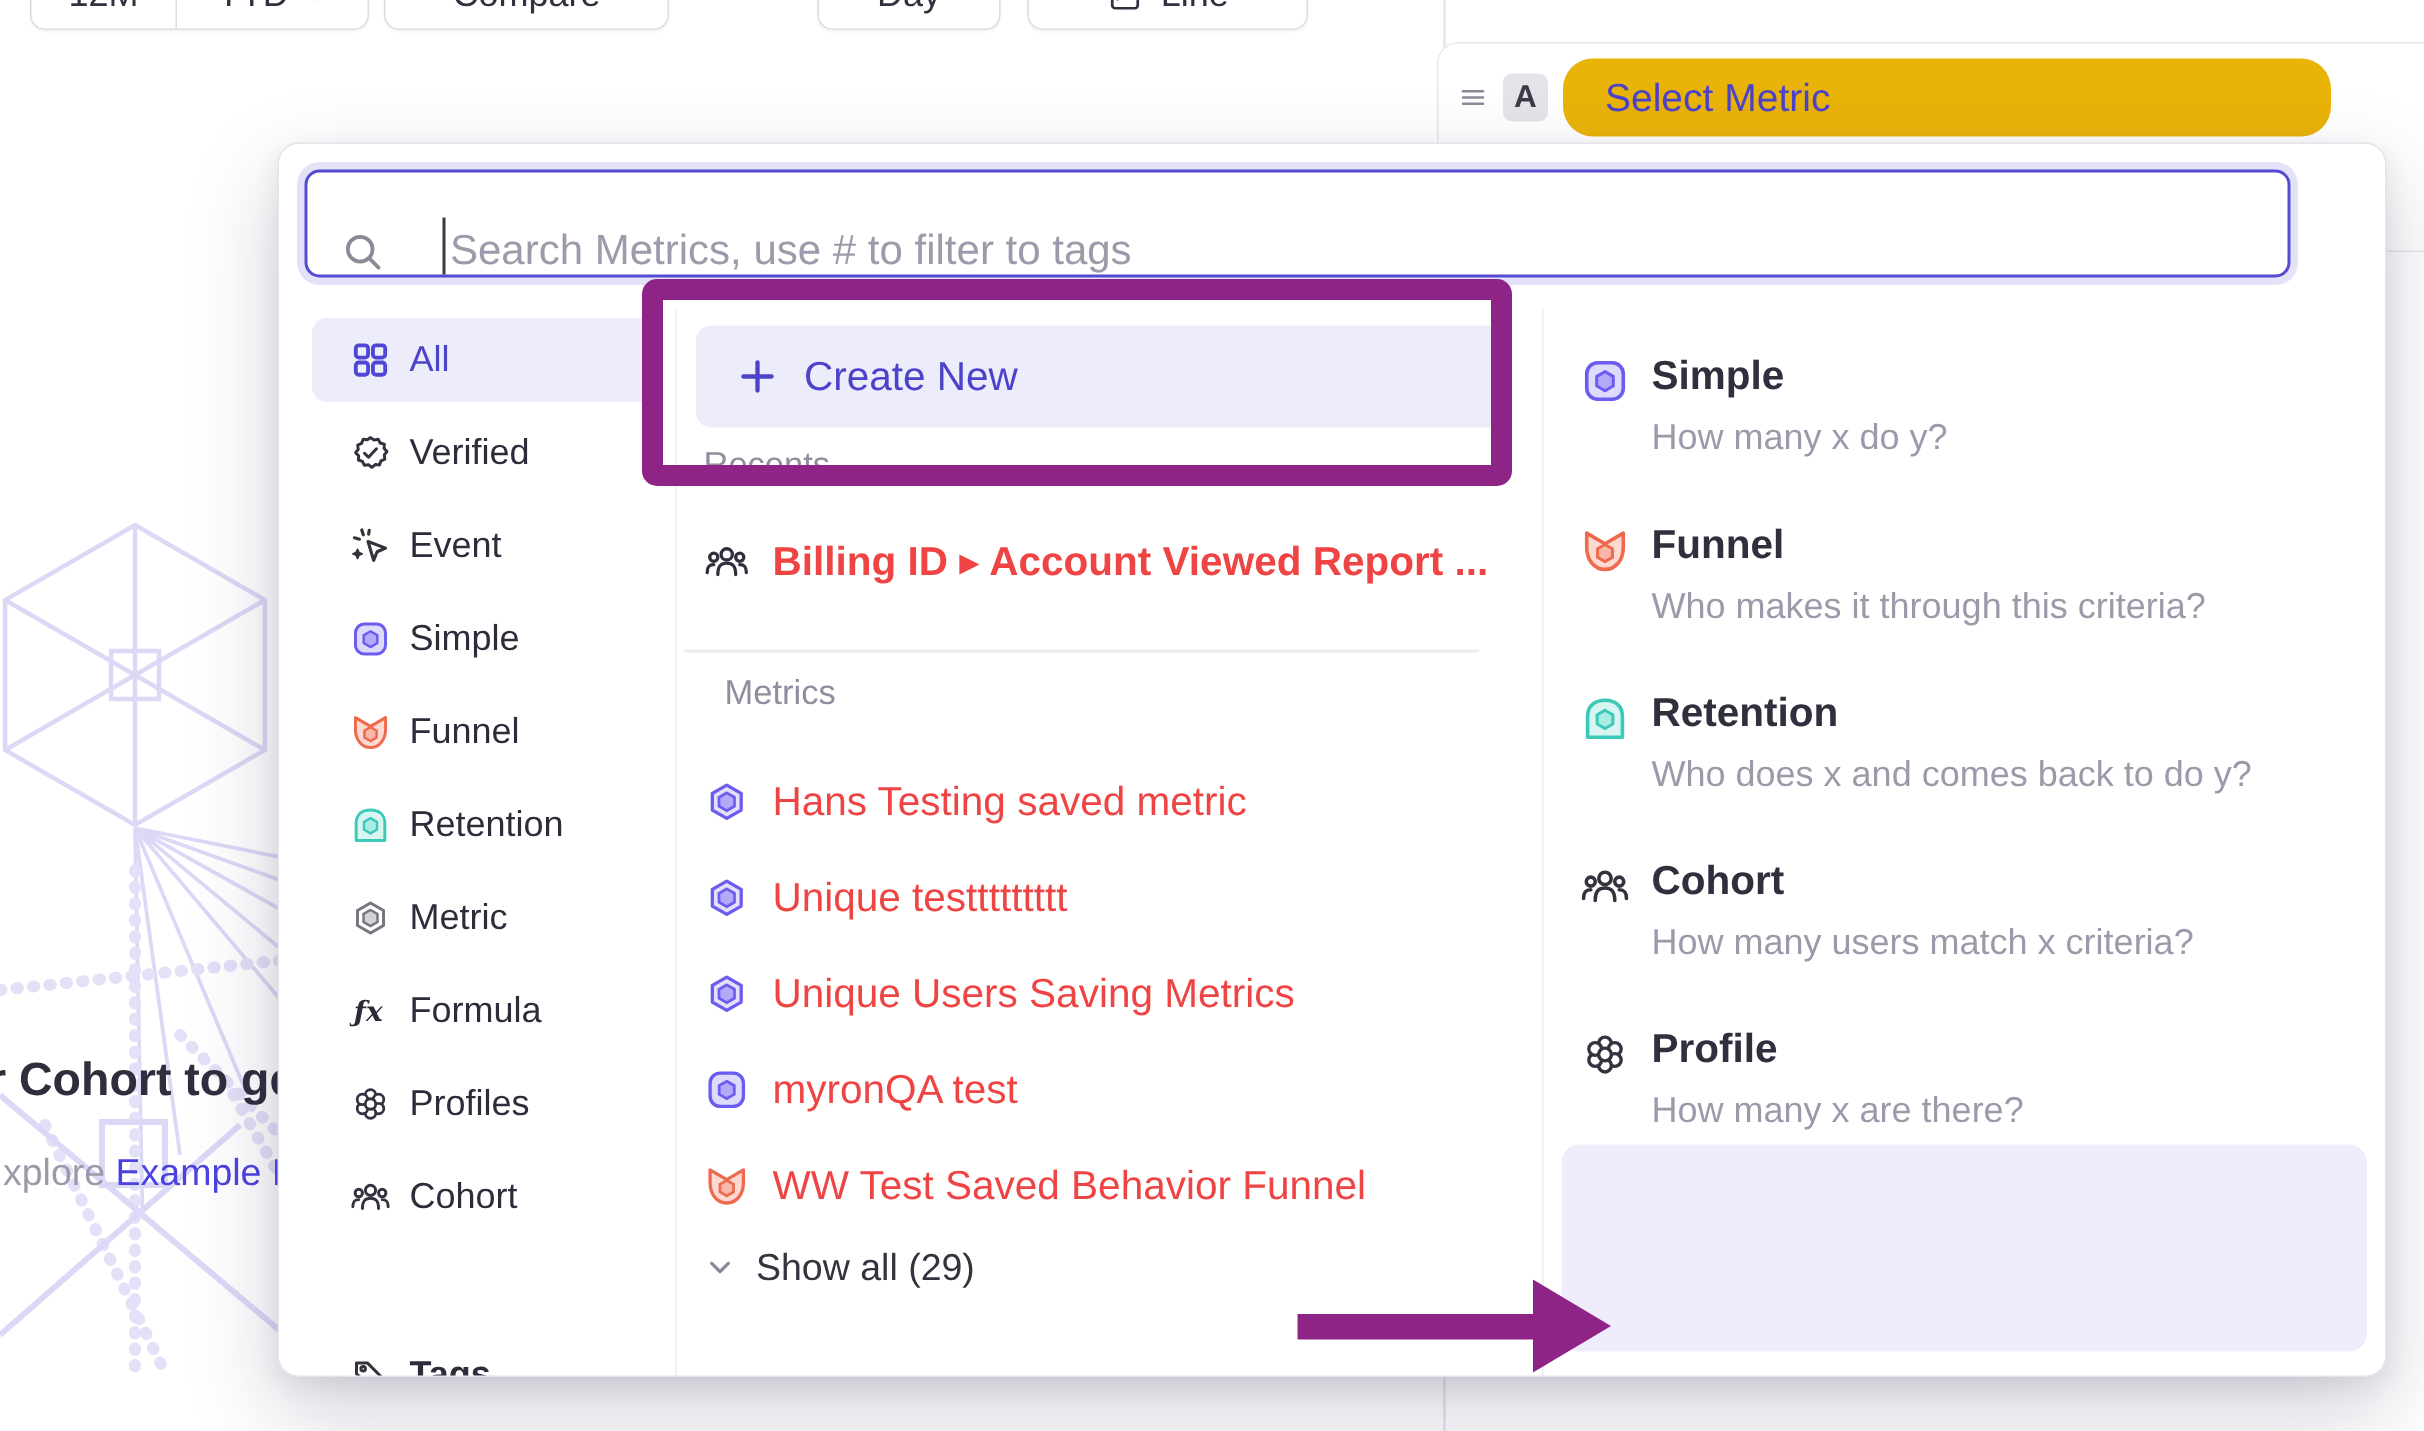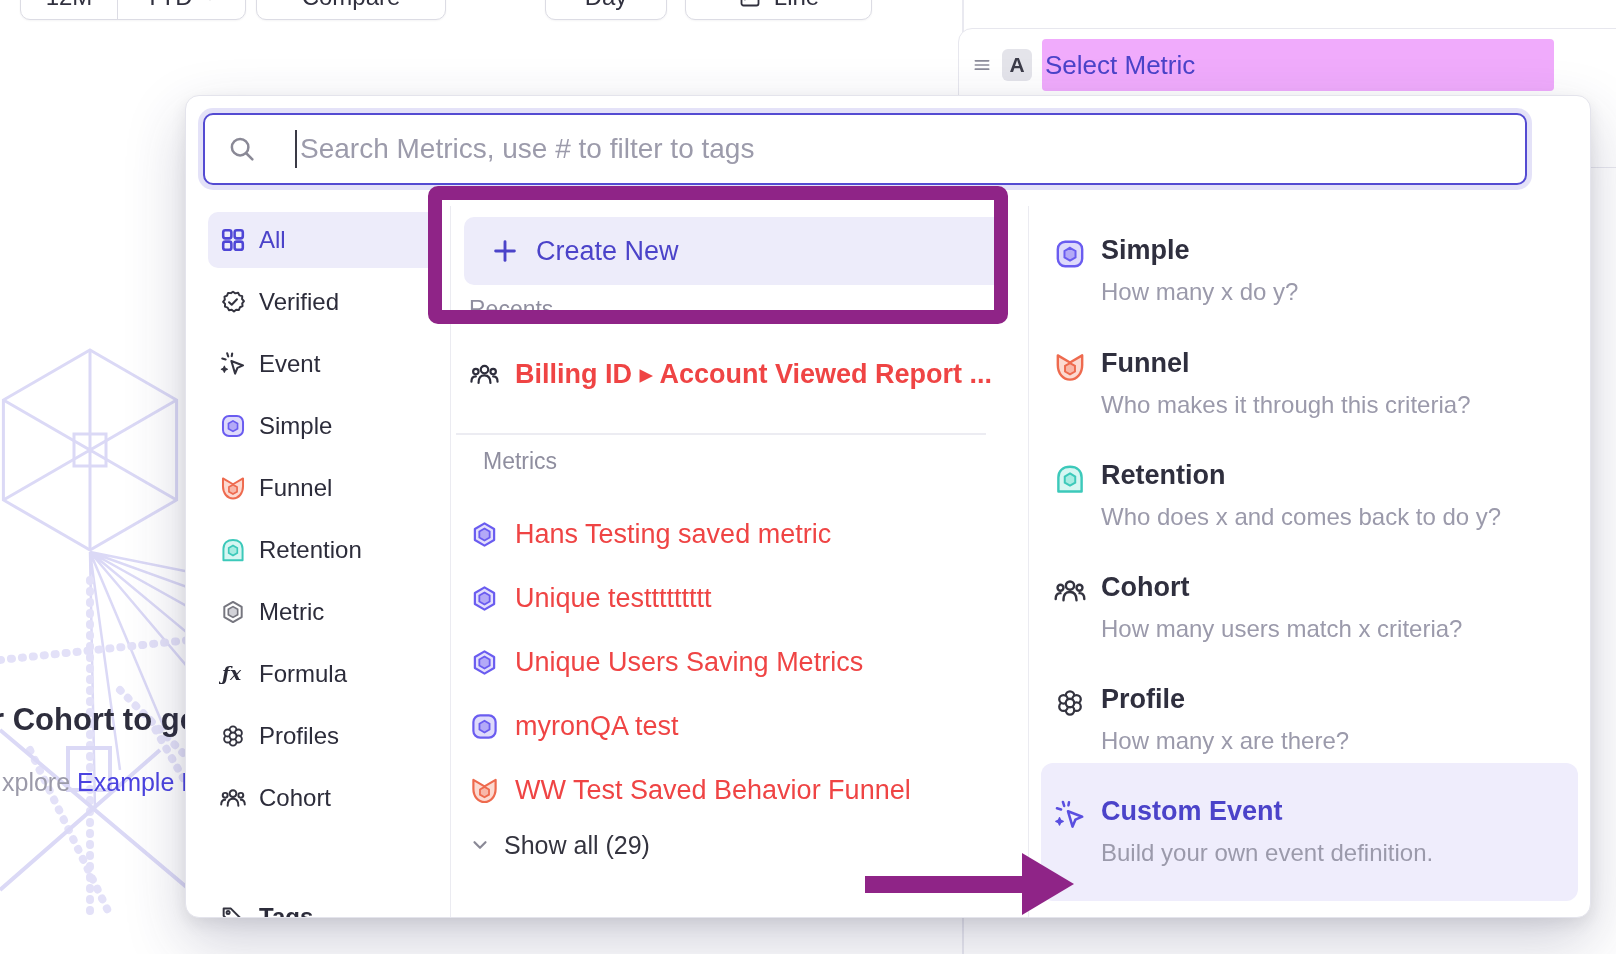--- a/index.html
+++ b/index.html
@@ -24,47 +24,47 @@
   #btn-day { left:545px; width:122px; }
   #btn-line { left:685px; width:187px; gap:12px; }
 
   #query-card { left:958px; top:28px; width:700px; height:140px; background:#fff;
     border:1.5px solid #e7e7ee; border-radius:14px; }
   #query-row { left:972px; top:40px; height:50px; display:flex; align-items:center; }
   #drag-handle { color:#8b8b99; width:20px; height:20px; margin-right:10px; }
   #row-letter { width:30px; height:32px; background:#e4e4ea; border-radius:6px;
     color:#3c3c49; font-weight:700; font-size:21px;
     display:flex; align-items:center; justify-content:center; margin-right:10px; }
-  #select-metric-pill { width:512px; height:52px; background:#f0abfc; border-radius:4px;
-    display:flex; align-items:center; padding-left:3px;
+  #select-metric-pill { width:512px; height:52px; background:#eab308; border-radius:20px;
+    display:flex; align-items:center; padding-left:28px;
     color:#4b43c9; font-size:26px; font-weight:500; }
 
   #bg-heading { left:-8px; top:702px; font-size:31px; font-weight:700; color:#2e2e3d; white-space:nowrap; }
   #bg-link-line { left:2px; top:768px; font-size:25px; color:#9b9aa9; white-space:nowrap; }
   #bg-link-line .lnk { color:#4b43e0; font-weight:500; }
 
   
   #panel { left:185px; top:95px; width:1406px; height:823px; background:#fff;
     border:1px solid #e4e4ec; border-radius:14px; overflow:hidden; z-index:10;
     box-shadow:0 24px 60px rgba(45,45,90,.22), 0 6px 16px rgba(0,0,0,.08); }
 
   #searchbox { left:17px; top:17px; width:1324px; height:72px; background:#fff;
     border:2.5px solid #544bd2; border-radius:10px;
     box-shadow:0 0 0 5px rgba(84,75,210,.16);
-    display:flex; align-items:center; }
+    display:flex; align-items:flex-end; }
   #searchbox .mag { width:30px; height:30px; color:#8a8996; margin-left:22px; }
   #caret { width:2px; height:38px; background:#3a3a46; margin-left:38px; }
   #search-input { flex:1; border:none; outline:none; font-size:28px; color:#30303e;
     margin-left:3px; font-family:inherit; background:transparent; }
   #search-input::placeholder { color:#9c9bab; }
 
   
   #sidebar { left:0; top:110px; width:265px; height:713px; border-right:1.5px solid #ebebf1; }
   .side-item { position:absolute; left:22px; width:230px; height:56px; border-radius:10px;
-    display:flex; align-items:center; cursor:pointer; }
+    display:flex; align-items:center; cursor:pointer;padding-left:14px; }
   .side-item .ic { width:28px; height:28px; margin-left:11px; flex:none; }
   .side-item .lbl { margin-left:12px; font-size:24px; color:#2c2c3a; font-weight:500; }
   .side-item.sel { background:#edecfa; }
   .side-item.sel .lbl { color:#4b43c9; }
 
   
   #midcol { left:265px; top:110px; width:578px; height:713px; border-right:1.5px solid #ebebf1; }
   #create-btn { position:absolute; left:278px; top:121px; width:540px; height:68px;
     background:#edecfa; border-radius:10px; display:flex; align-items:center; cursor:pointer; }
   #create-btn .ic { width:30px; height:30px; margin-left:26px; color:#4b43c9; }
@@ -421,27 +421,20 @@
       <div class="ttl">Cohort</div>
       <div class="dsc">How many users match x criteria?</div>
       </div>
     <div class="type-item" style="top:588px">
       <svg class="ic" style="color:#33333f">
           <use href="#sym-profiles"></use>
         </svg>
       <div class="ttl">Profile</div>
       <div class="dsc">How many x are there?</div>
       </div>
-    <div class="type-item hl" style="top:700px">
-      <svg class="ic" style="color:#5a4fe0">
-          <use href="#sym-event"></use>
-        </svg>
-      <div class="ttl">Custom Event</div>
-      <div class="dsc">Build your own event definition.</div>
-      </div>
 
   </div>
 
   <div id="anno-box" class="abs"></div>
   <div id="anno-arrow-shaft" class="abs"></div>
   <div id="anno-arrow-head" class="abs"></div>
 
 </div>
 
 </body></html>

